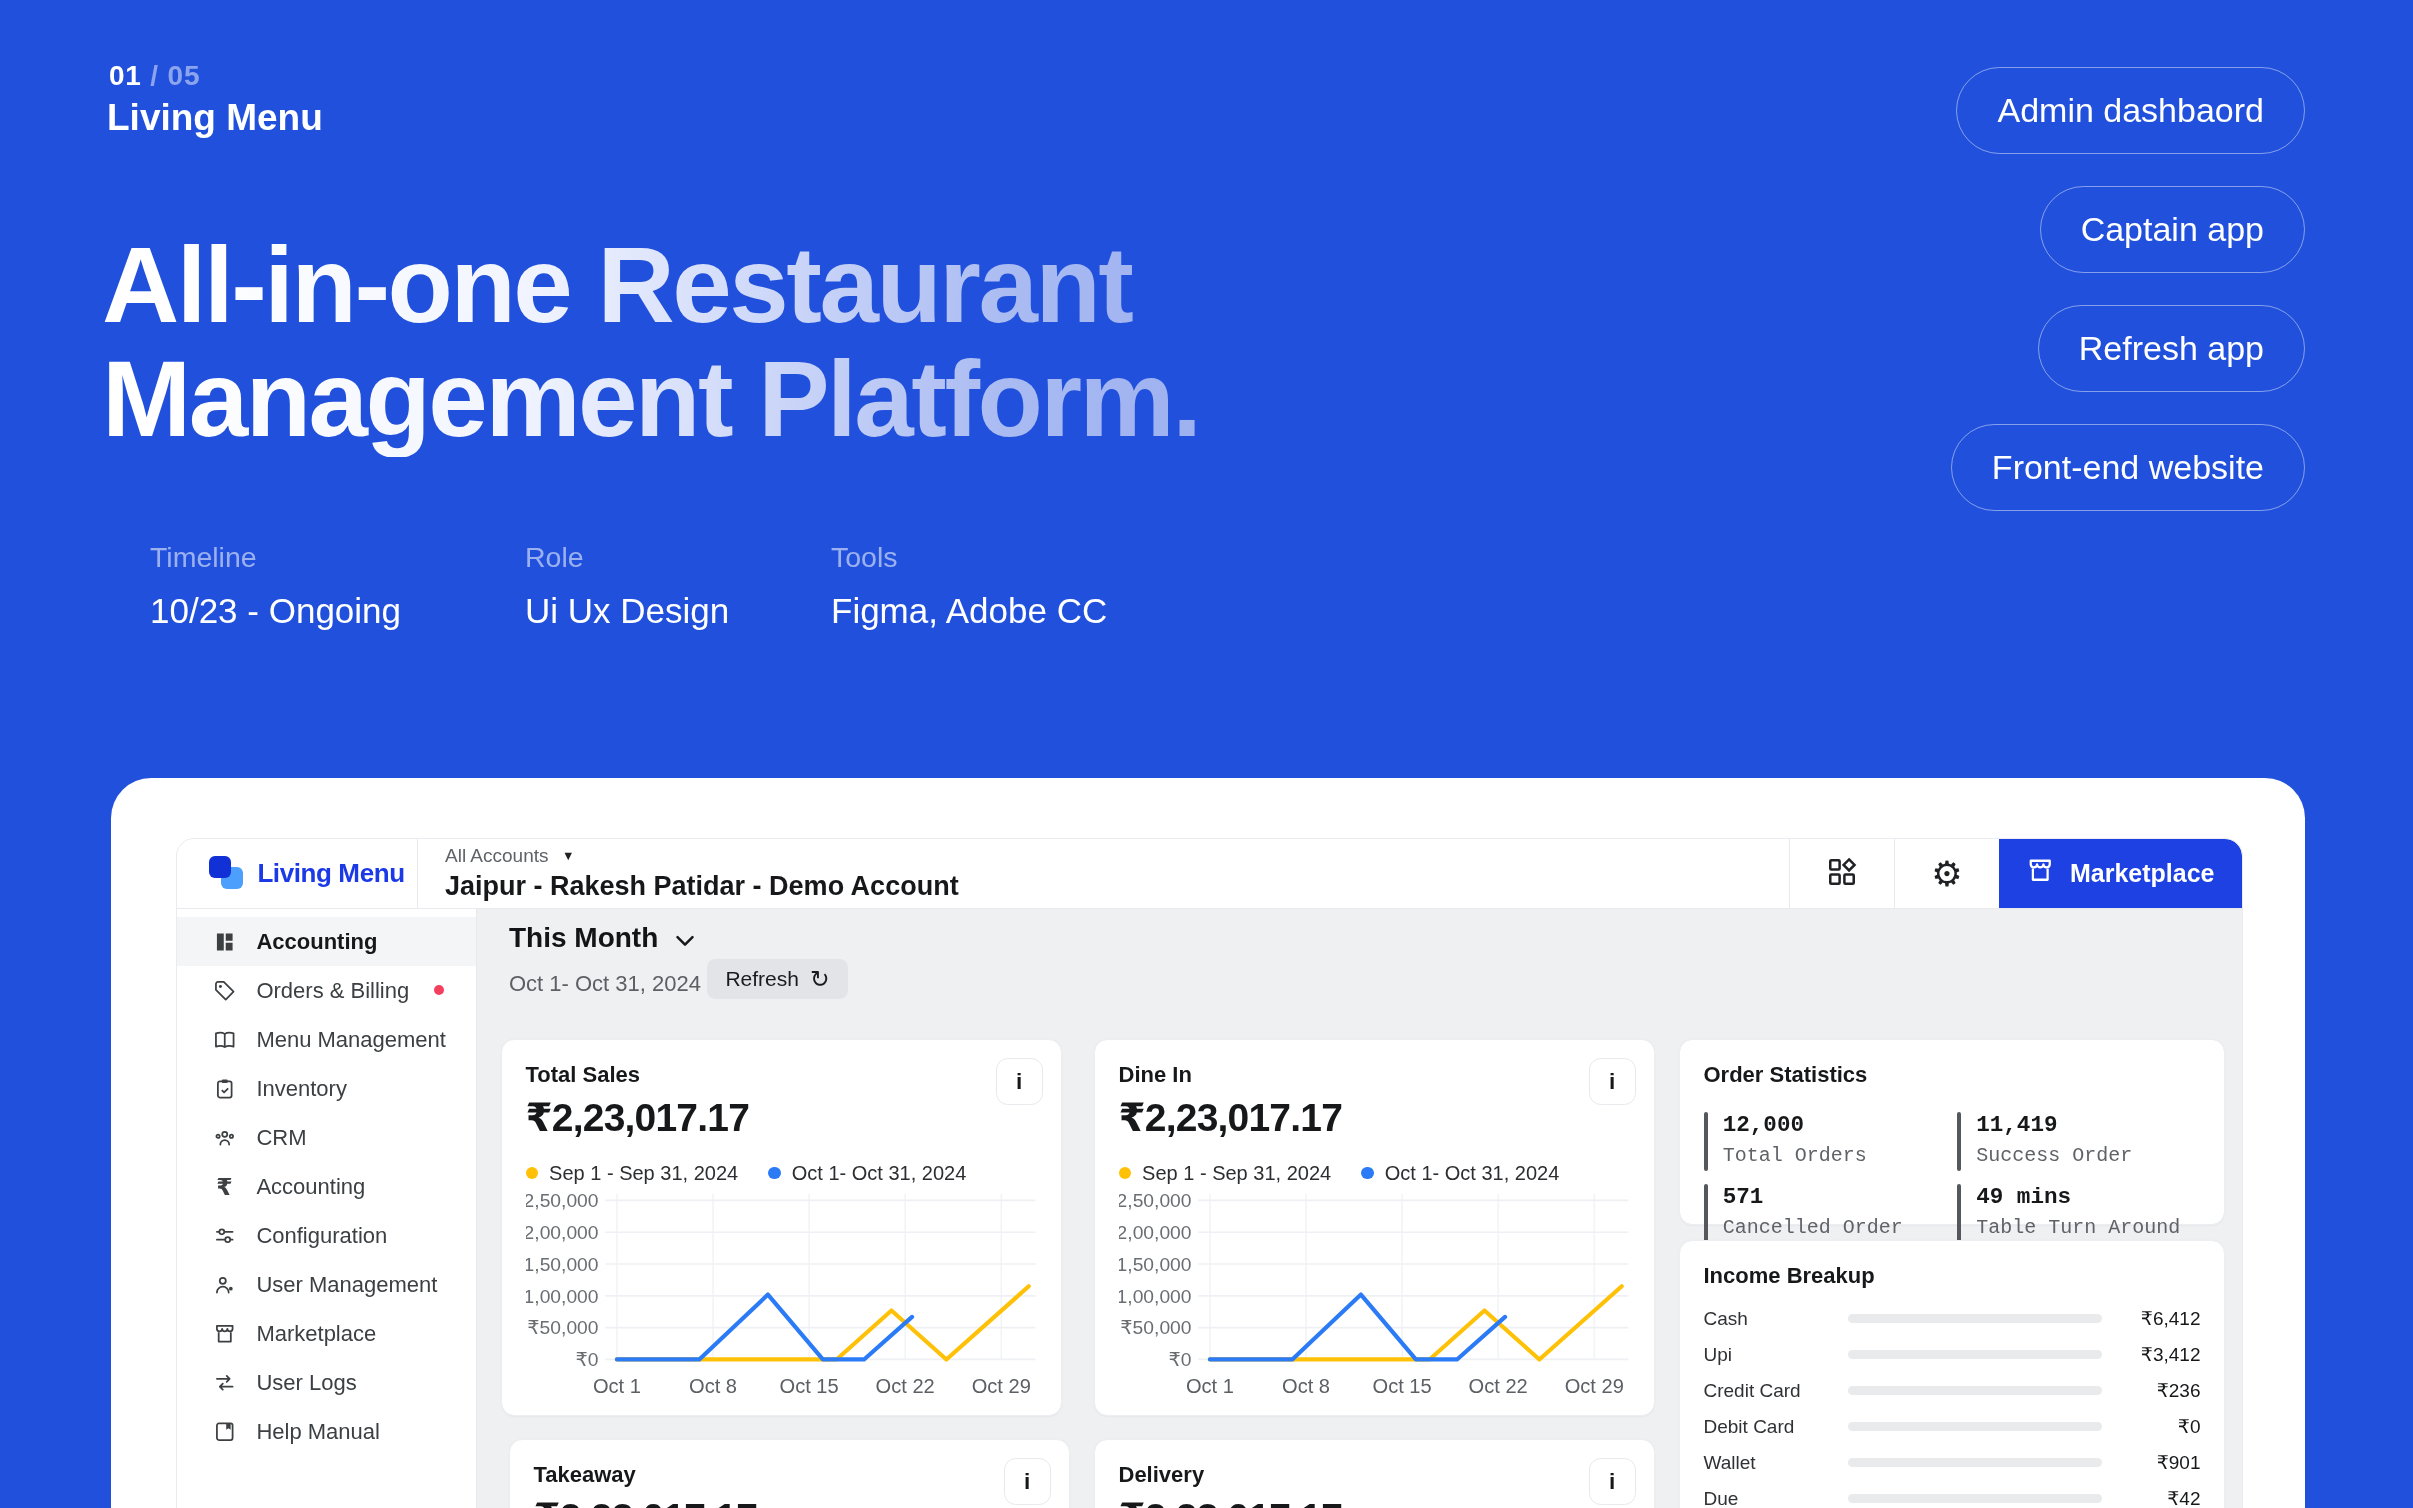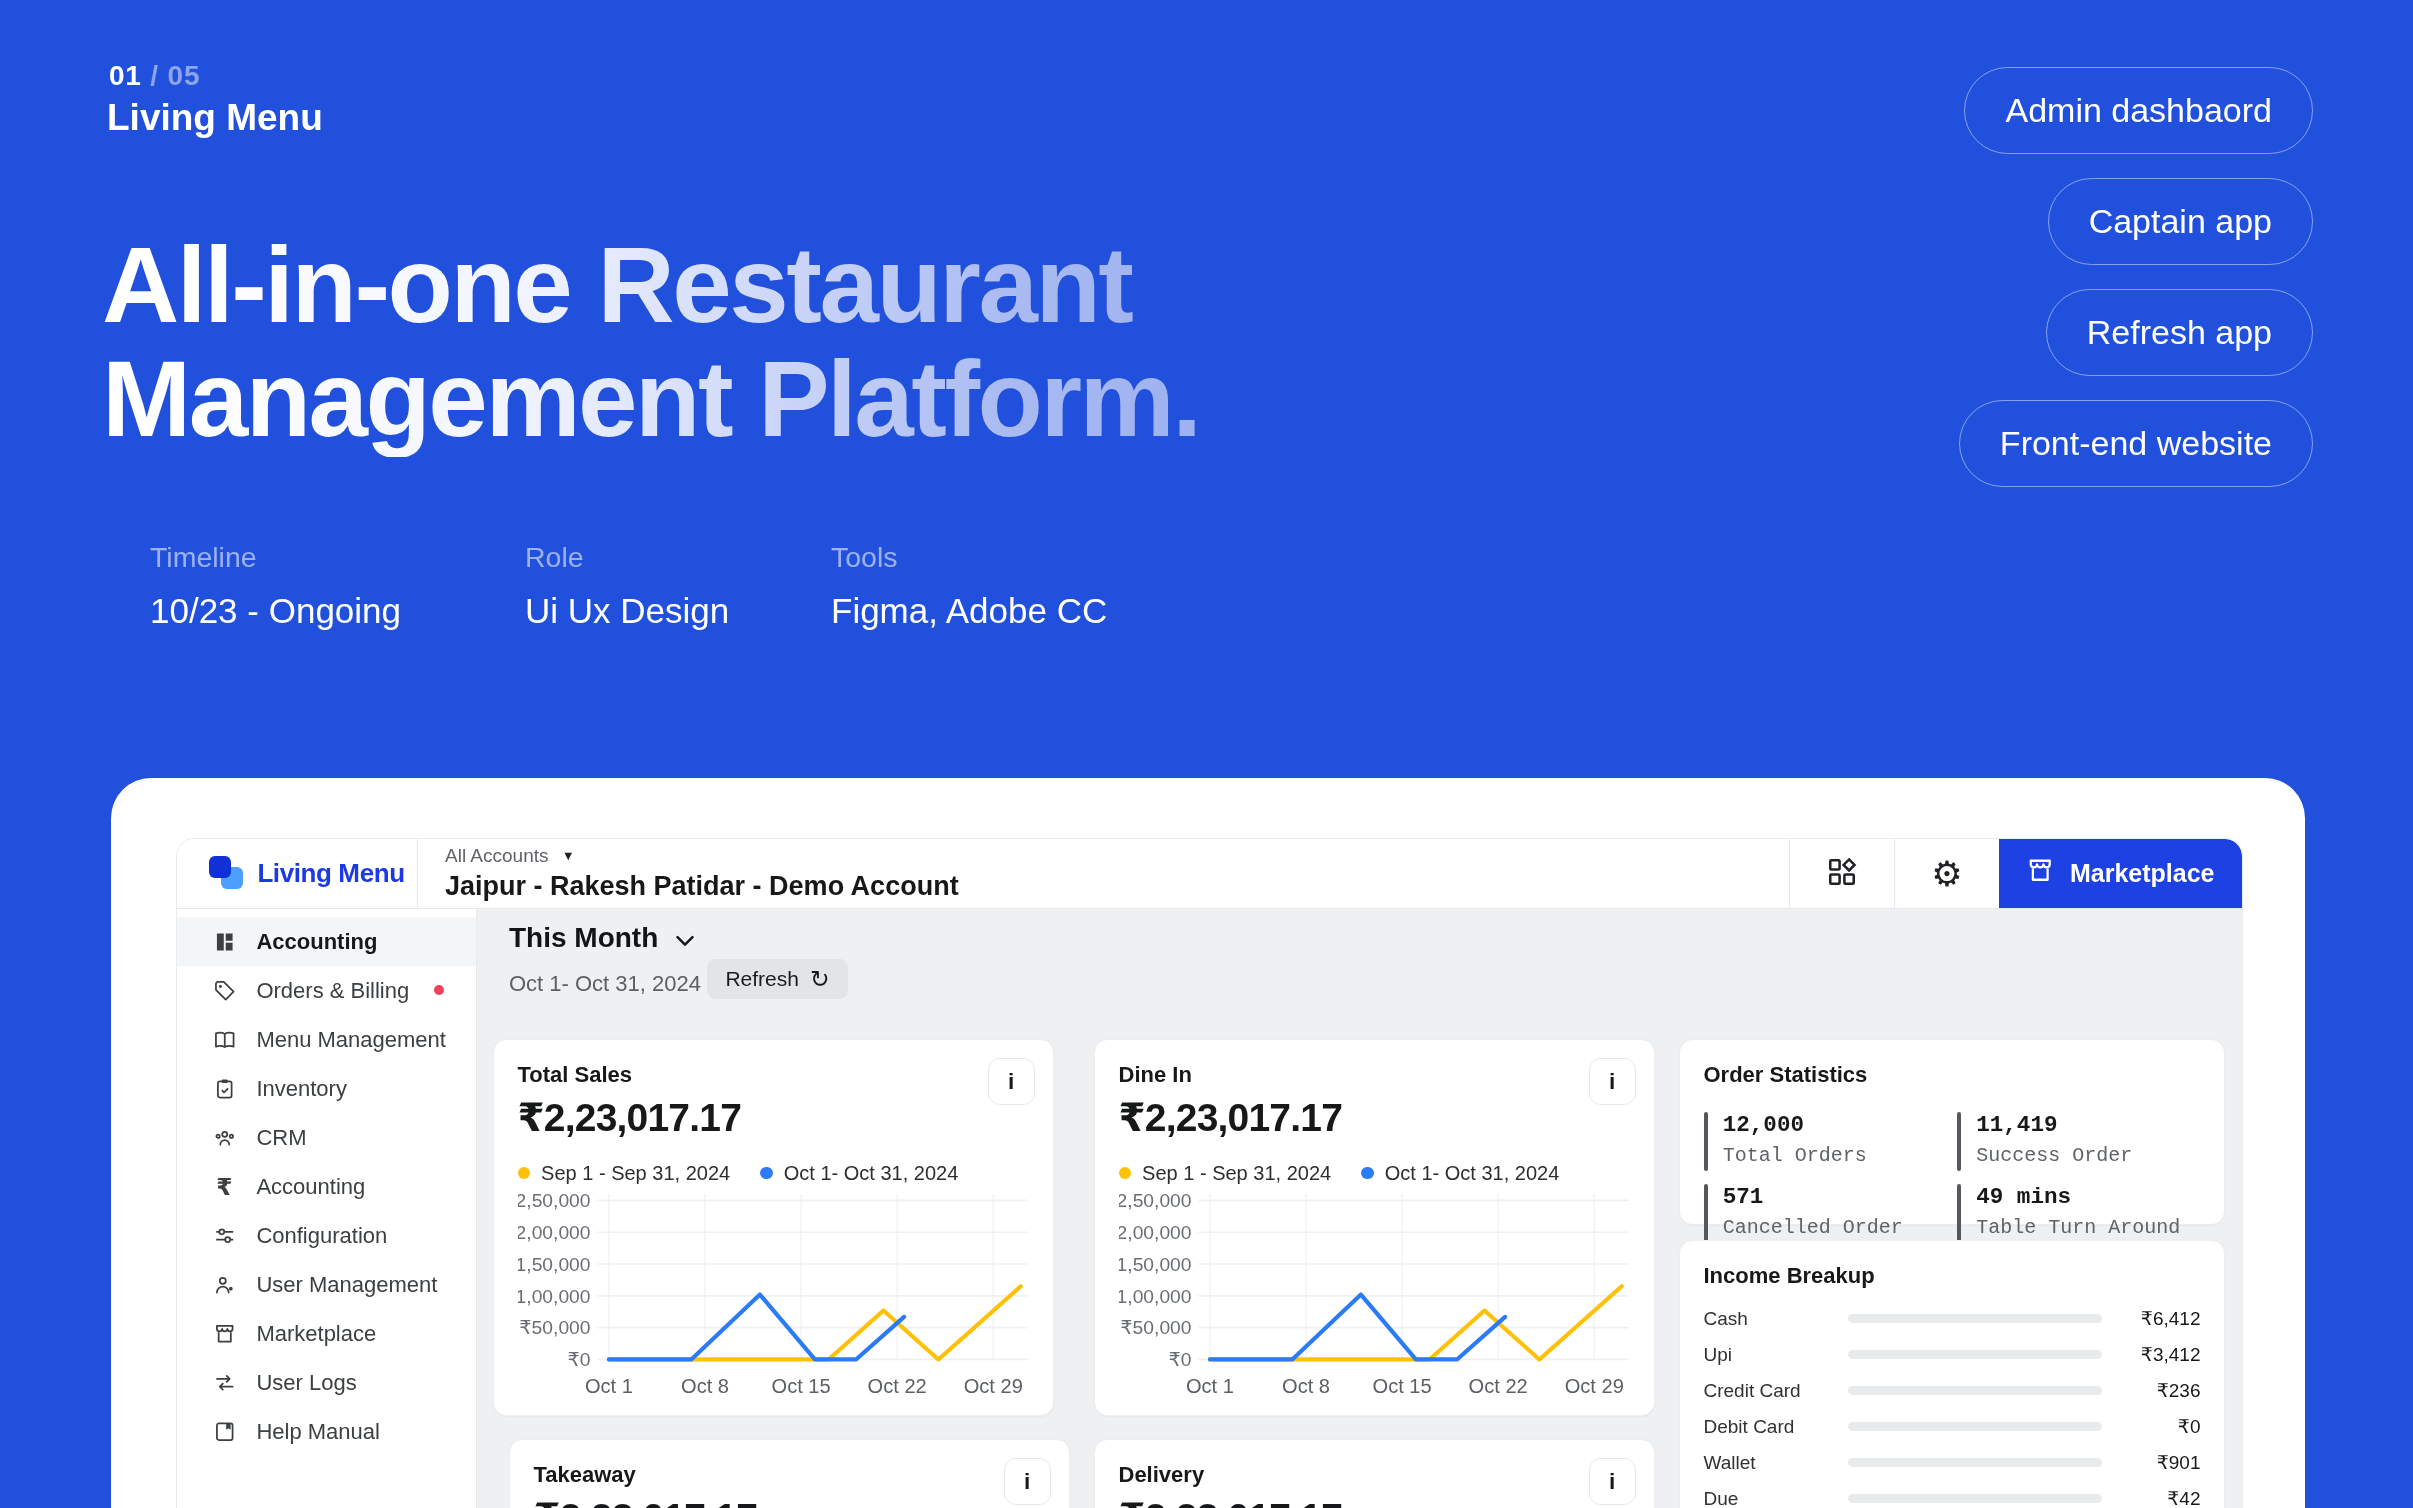--- a/index.html
+++ b/index.html
@@ -10,21 +10,21 @@
   .idx { position: absolute; left: 109px; top: 60px; font-size: 28px; font-weight: 700; color: #fff; letter-spacing: 0.8px; }
   .idx .muted { color: rgba(255,255,255,.48); font-weight: 600; }
   .project { position: absolute; left: 107px; top: 97px; font-size: 37px; font-weight: 700; color: #fff; }
   .title { position: absolute; left: 102px; top: 228px; font-size: 107px; font-weight: 600; letter-spacing: -2.5px; line-height: 1.07;
            background: linear-gradient(95deg, #ffffff 6%, #f2f5ff 38%, #aabbf2 82%, #9db1f0 100%);
            -webkit-background-clip: text; background-clip: text; color: transparent; }
   .meta-block { position: absolute; top: 541px; margin-left: 43px; }
   .meta-label { font-size: 28.5px; color: rgba(255,255,255,.55); margin-bottom: 17px; }
   .meta-value { font-size: 35px; color: #fff; }
   #meta-0 { left: 107px; } #meta-1 { left: 482px; } #meta-2 { left: 788px; }
-  .pills { position: absolute; right: 100px; top: 67px; display: flex; flex-direction: column; align-items: flex-end; gap: 24px; }
+  .pills { position: absolute; right: 108px; top: 67px; display: flex; flex-direction: column; align-items: flex-end; gap: 32px; }
   .pill { height: 87px; padding: 0 40px; border: 1.7px solid rgba(255,255,255,.45); border-radius: 50px;
           display: flex; align-items: center; font-size: 34px; color: #fff; cursor: pointer; }
 
   
   .frame-outer { position: absolute; left: 111px; top: 778px; width: 2194px; height: 731px; background: #fff; border-radius: 40px 40px 0 0; }
   .dash { position: absolute; left: 66px; top: 61px; width: 2065px; height: 670px; background: #eef0f2;
           border-radius: 17px 17px 0 0; overflow: hidden; box-shadow: 0 0 0 0.8px #e4e6ea; }
 
   
   .topbar { position: absolute; left: 0; top: 0; right: 0; height: 70px; background: #fff; border-bottom: 0.8px solid #e7e9ec; display: flex; }
@@ -56,21 +56,21 @@
   
   .content { position: absolute; left: 300px; top: 70px; right: 0; bottom: 0; }
   .period-title { position: absolute; left: 32px; top: 13.4px; display: flex; align-items: center; gap: 17px;
                   font-size: 28px; font-weight: 700; color: #131417; cursor: pointer; }
   .period-range { position: absolute; left: 32px; top: 62px; font-size: 22px; color: #5c6065; }
   .refresh { position: absolute; left: 230px; top: 50px; height: 40px; padding: 0 18.4px; background: #e2e4e7; border-radius: 8.4px;
              display: flex; align-items: center; gap: 11px; font-size: 21px; color: #1a1b1e; cursor: pointer; }
   .refresh-glyph { font-size: 23.5px; }
 
   .card { position: absolute; background: #fff; border: 0.8px solid #eceef1; border-radius: 13.4px; box-shadow: 0 0.8px 1.7px rgba(16,24,40,.04); }
-  #card-ts { left: 16px;  top: 130px; width: 561px; height: 377px; }
+  #card-ts { left: 24px;  top: 130px; width: 561px; height: 377px; }
   #card-di { left: 617px; top: 130px; width: 561px; height: 377px; }
   #card-os { left: 1202px; top: 130px; width: 546px; height: 186px; }
   #card-ib { left: 1202px; top: 331px; width: 546px; height: 503px; }
   #card-ta { left: 32px;  top: 530px; width: 561px; height: 335px; }
   #card-de { left: 617px; top: 530px; width: 561px; height: 335px; }
 
   .card-head { padding: 22px 23.5px 0; }
   .card-title { font-size: 22px; font-weight: 700; color: #17181a; }
   .card-value { font-size: 39px; font-weight: 700; color: #17181a; letter-spacing: -0.8px; margin-top: 6.7px; }
   .info-btn { position: absolute; right: 18.4px; top: 18.4px; width: 47px; height: 47px; border: 0.8px solid #e7e9ec; border-radius: 11.7px;

